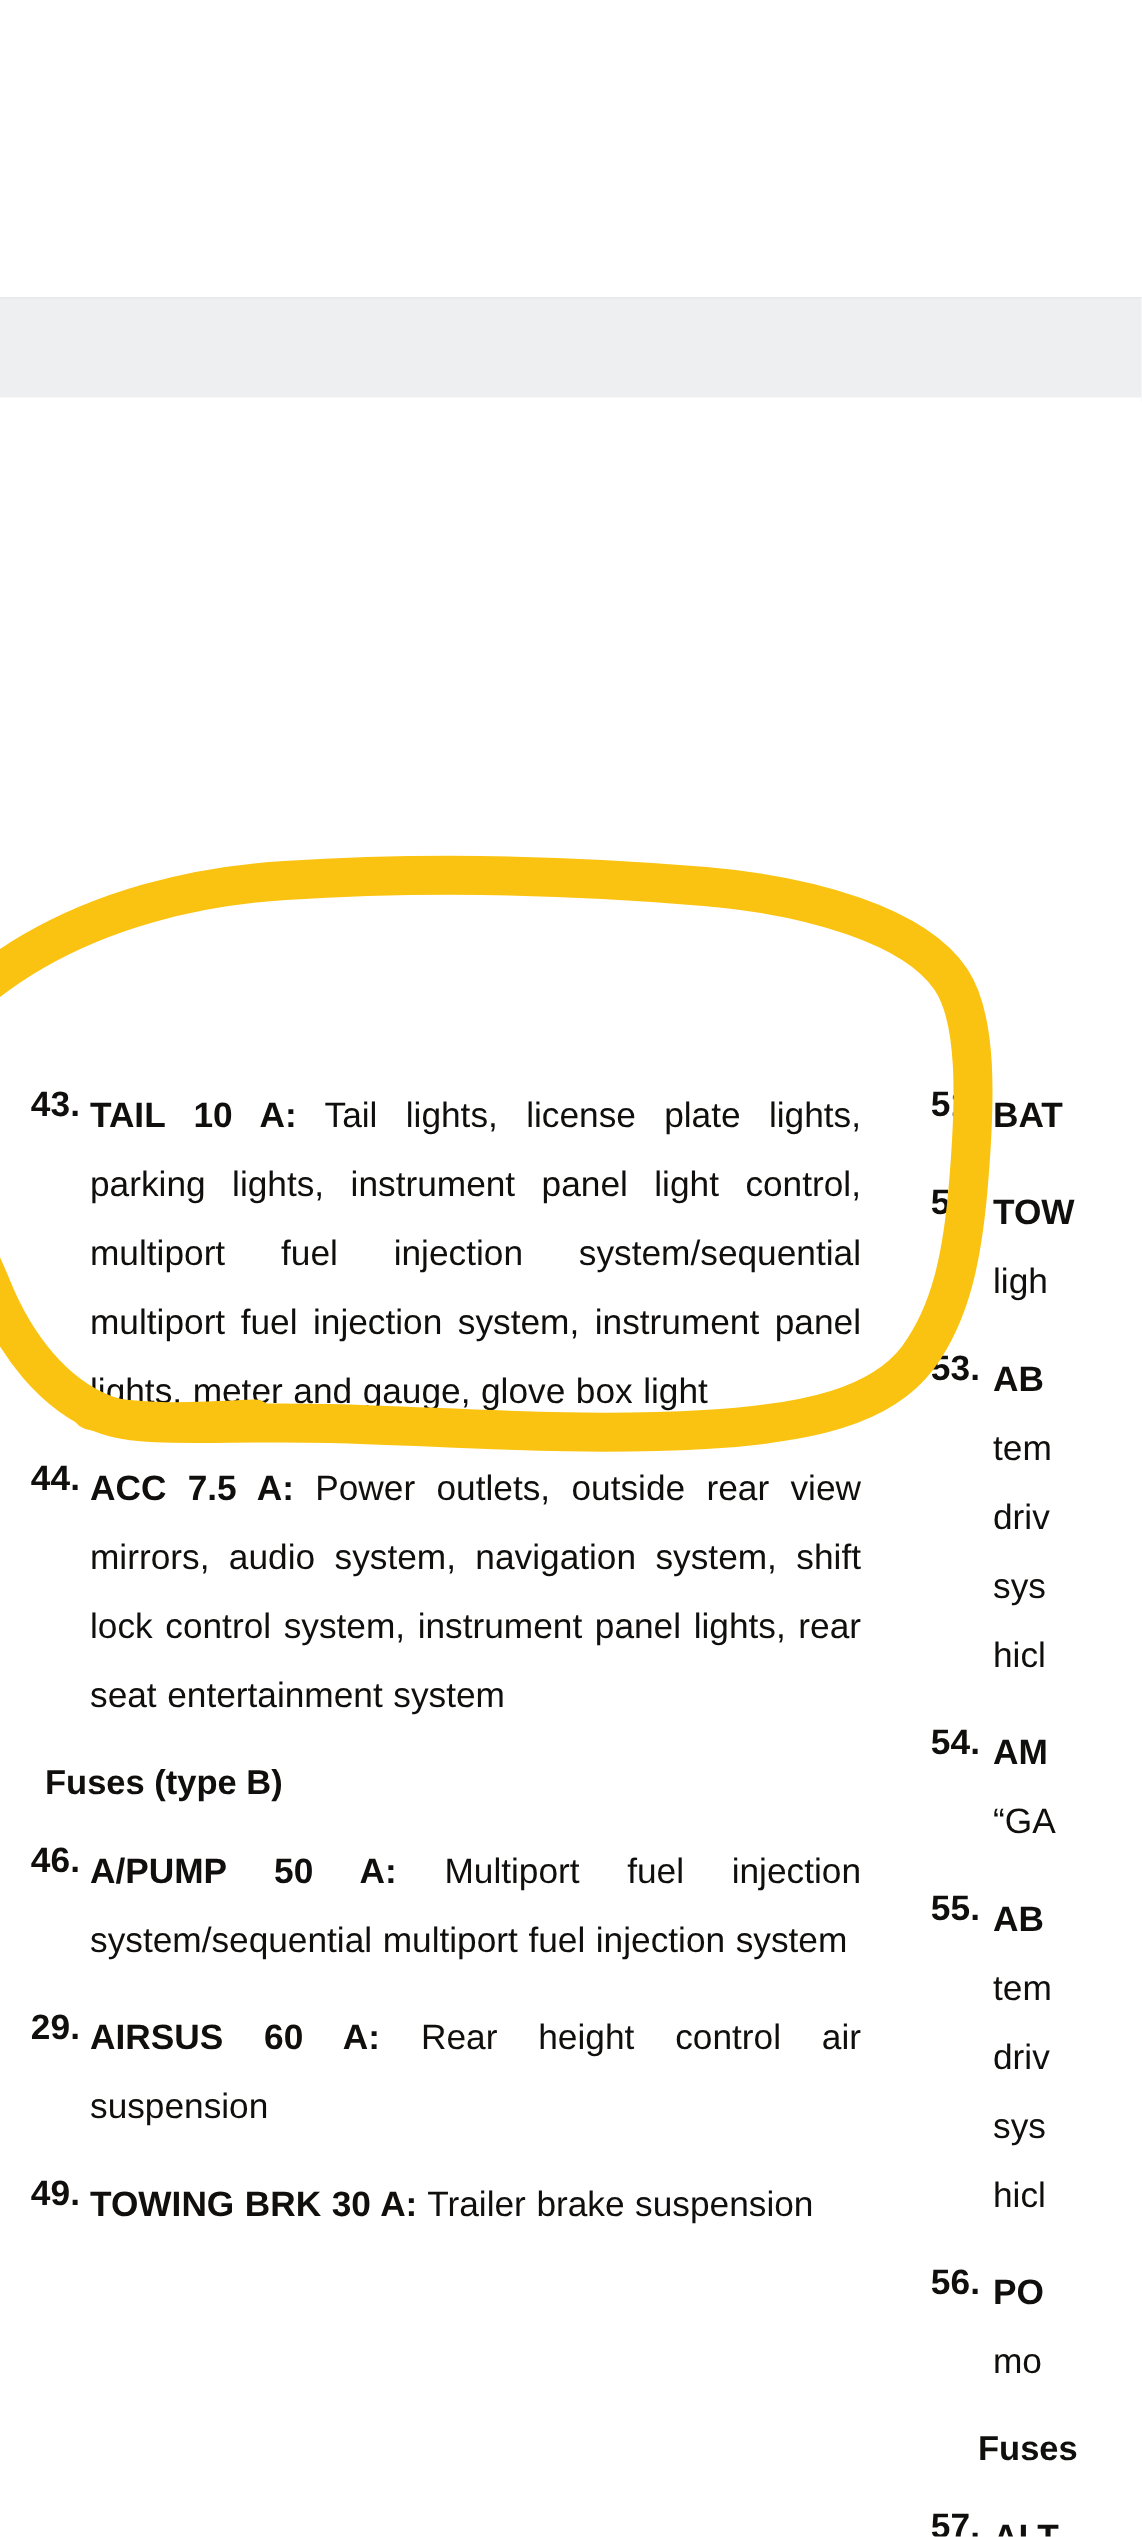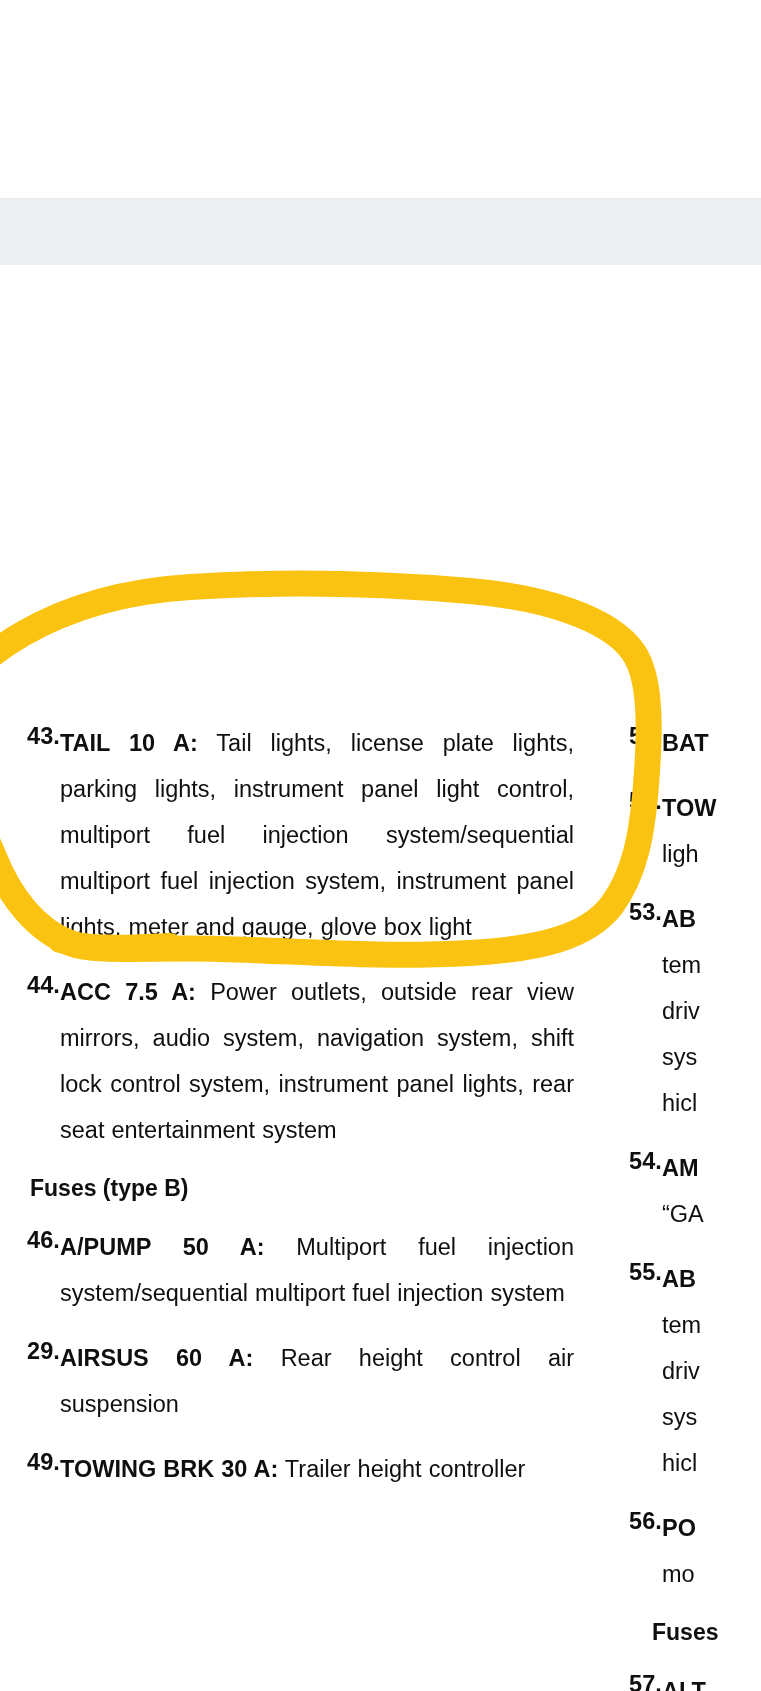--- a/index.html
+++ b/index.html
@@ -21,21 +21,21 @@
   .page{position:absolute;left:0;top:265px;width:761px;height:1426px;overflow:hidden;}
 
   .cols{position:absolute;left:0;top:455px;width:761px;}
   .col{position:absolute;top:0;}
   .col-left{left:14px;width:560px;}
   .col-right{left:612px;width:160px;}
 
   
   .item{display:flex;align-items:flex-start;margin-bottom:19px;}
   .num{flex:0 0 auto;font-weight:bold;font-size:23.5px;line-height:33px;
-       color:#100f0d;letter-spacing:.1px;width:46px;text-align:right;}
+       color:#100f0d;letter-spacing:.1px;width:46px;text-align:center;}
   .col-right .num{width:50px;}
   .body{flex:1 1 auto;font-size:23.5px;line-height:46px;color:#100f0d;
         text-align:justify;text-justify:inter-word;word-spacing:.5px;}
   .body.nojust{text-align:left;}
   .lbl{font-weight:bold;}
   .subhead{font-weight:bold;font-size:23px;line-height:33px;color:#100f0d;
            margin:0 0 19px 16px;}
   .col-right .subhead{margin-left:40px;}
   .col-right .body{white-space:nowrap;}
 
@@ -77,21 +77,21 @@
         </div>
 
         <div class="item">
           <span class="num">29.</span>
           <span class="body"><span class="lbl">AIRSUS 60 A:</span> <span>Rear height control air suspension</span></span>
         </div>
 
 
         <div class="item">
           <span class="num">49.</span>
-          <span class="body"><span class="lbl">TOWING BRK 30 A:</span> <span>Trailer height controller</span></span>
+          <span class="body"><span class="lbl">TOWING BRK 30 A:</span> <span>Trailer brake suspension</span></span>
         </div>
 
       </div>
 
       <div class="col col-right">
 
         <div class="item">
           <span class="num">51.</span>
           <span class="body nojust"><span class="lbl">BAT</span></span>
         </div>

